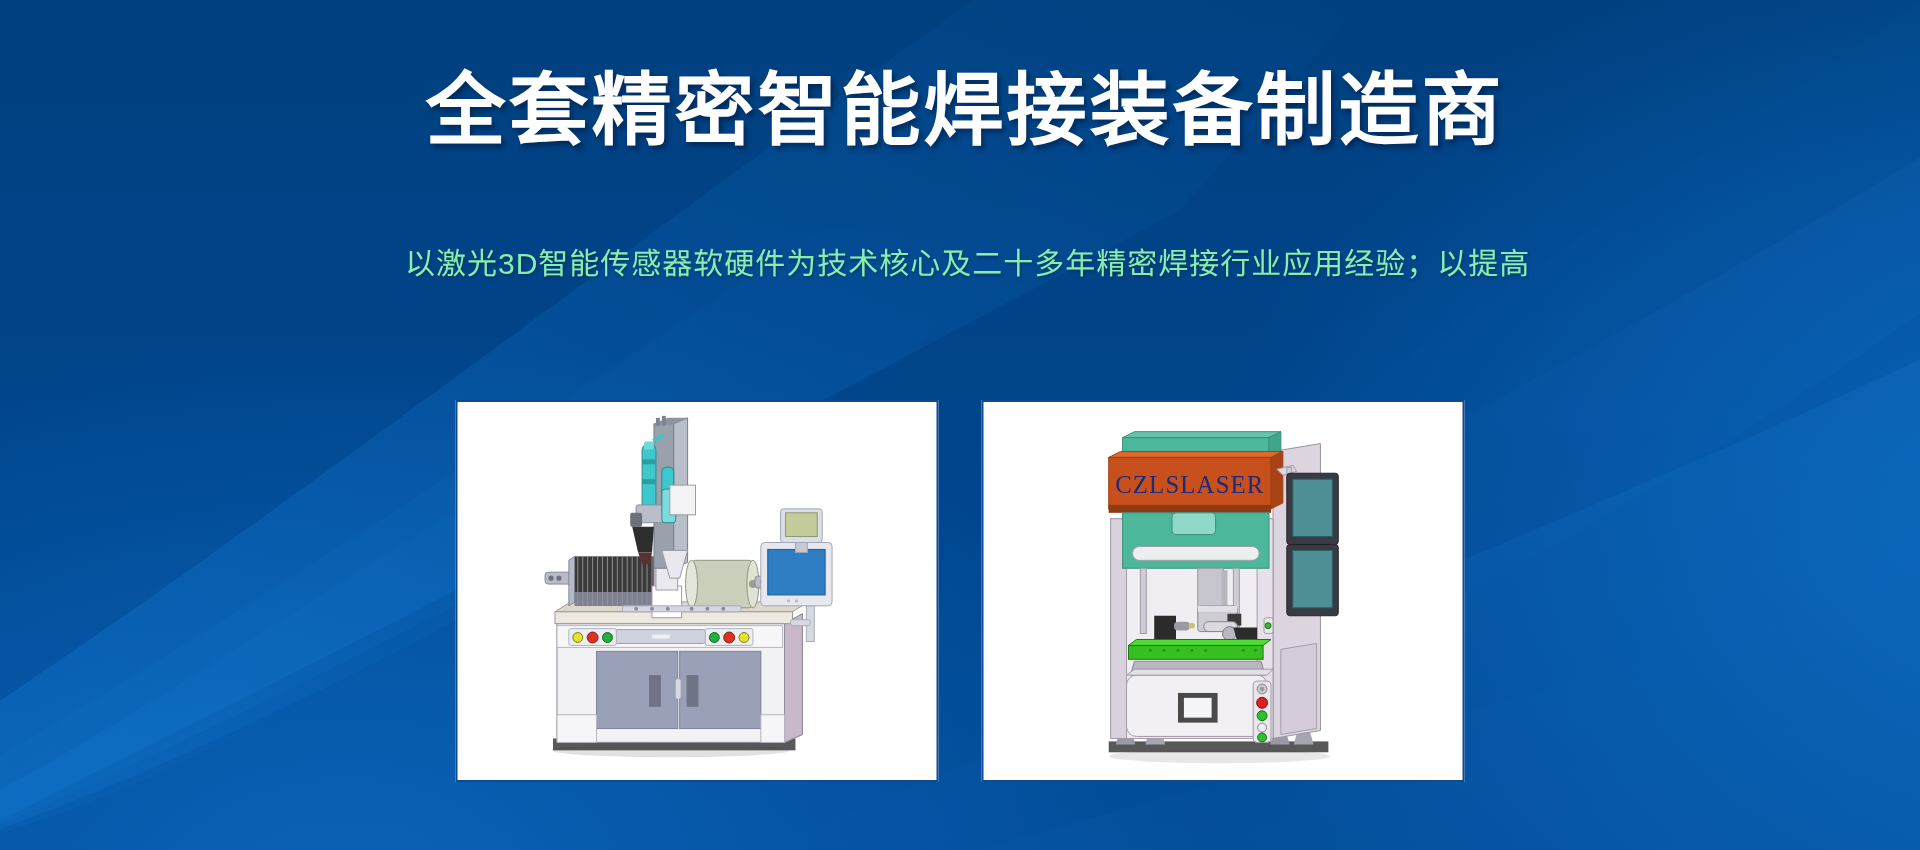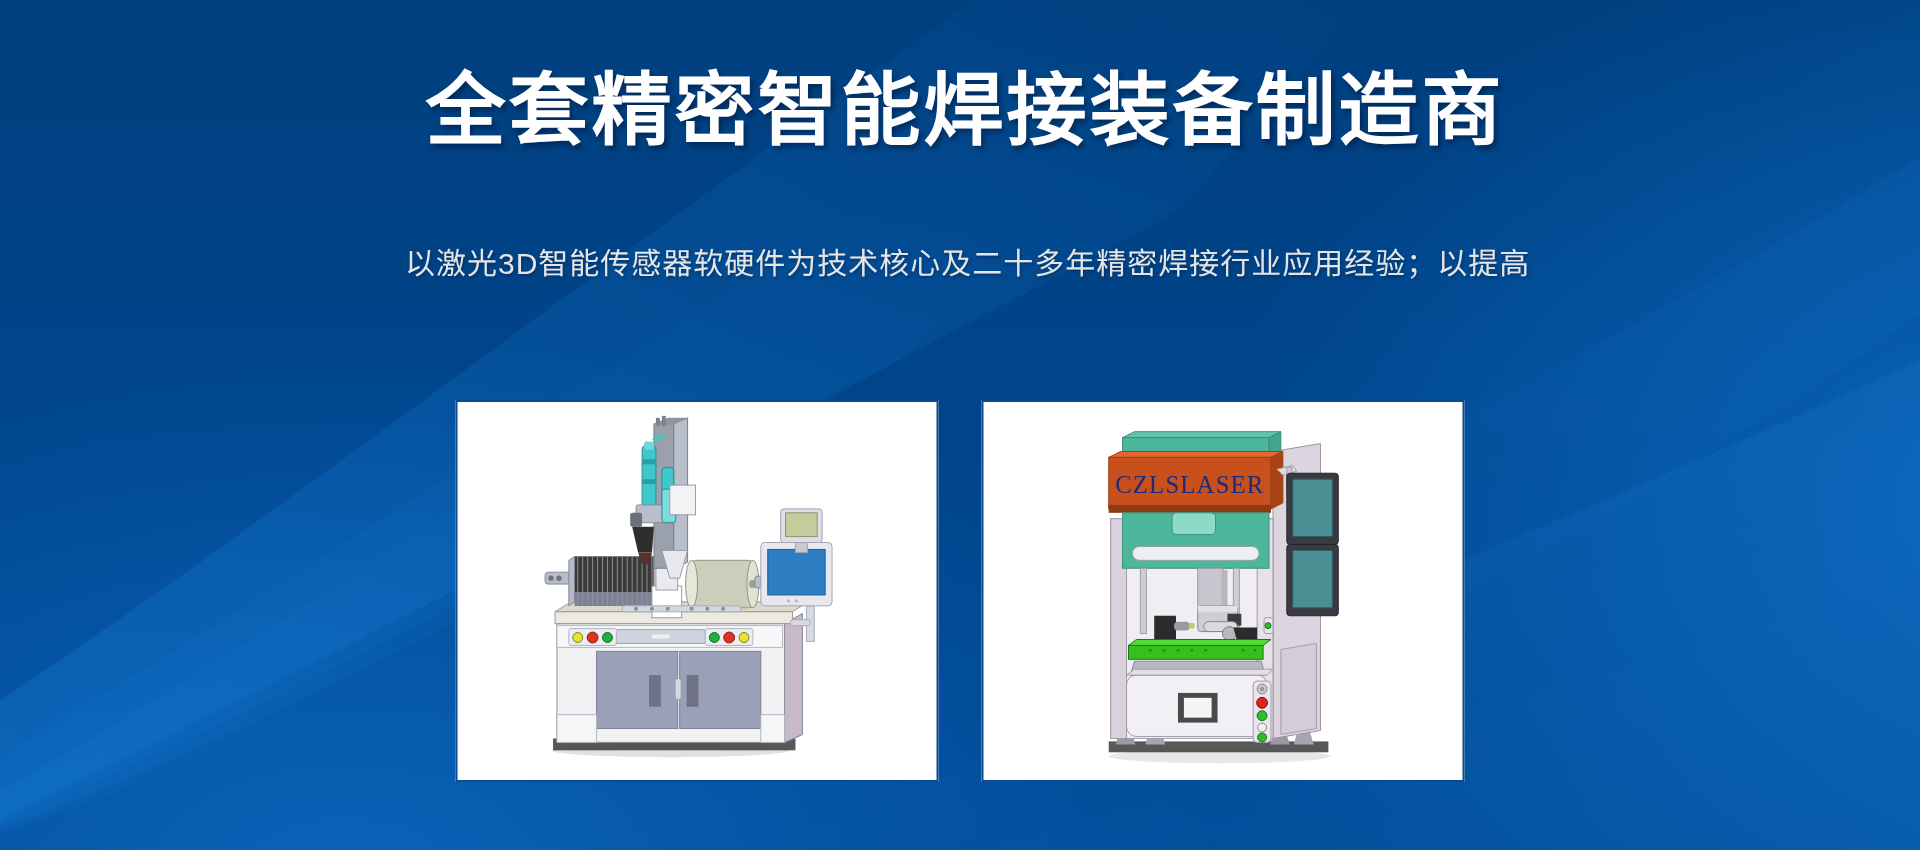--- a/index.html
+++ b/index.html
@@ -33,21 +33,21 @@
     letter-spacing:3px;
     text-shadow:3px 4px 5px rgba(0,16,45,.45);
     white-space:nowrap;
   }
   .subline-wrap {
     position:absolute; top:238px; left:50%;
     transform:translateX(-50%);
     width:1110px; text-align:center;
   }
   .subline {
-    font-size:30px; line-height:52px; color:#e5e5e5;
+    font-size:30px; line-height:52px; color:#86efac;
     letter-spacing:1px; font-weight:400;
     text-shadow:1px 2px 3px rgba(0,16,45,.35);
     white-space:nowrap;
   }
 
   
   .cards {
     position:absolute; top:400px; left:50%;
     transform:translateX(-50%);
     display:flex; gap:43px;

